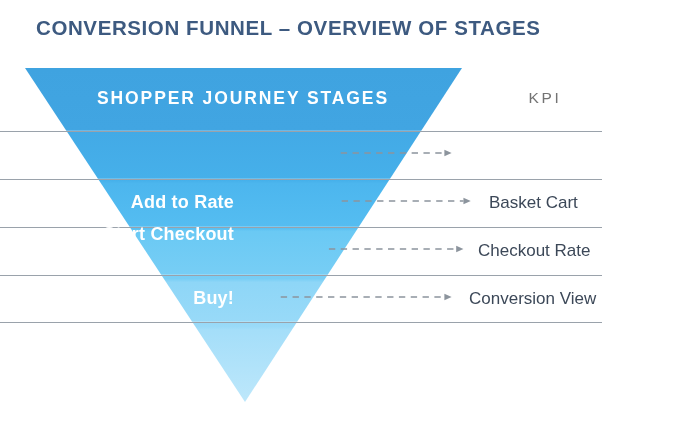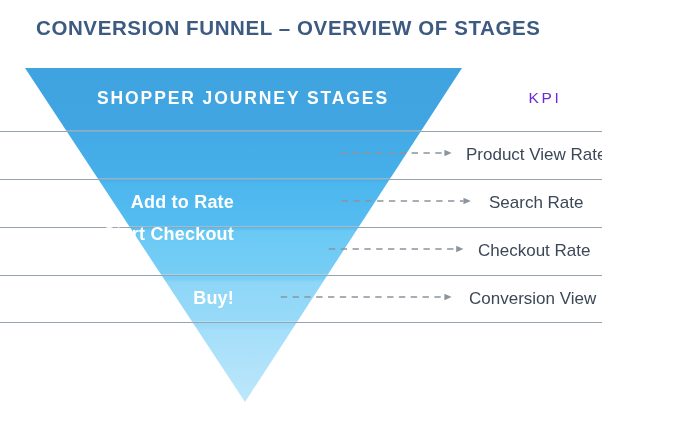--- a/index.html
+++ b/index.html
@@ -77,21 +77,21 @@
     letter-spacing: 1.9px;
     white-space: nowrap;
   }
 
   
   .kpi-header {
     position: absolute;
     left: 470px;
     width: 150px;
     text-align: center;
-    color: #6d28d9;
+    color: #737373;
     font-size: 15.5px;
     letter-spacing: 2.6px;
     font-weight: normal;
     white-space: nowrap;
   }
   .kpi-label {
     position: absolute;
     color: #3c4858;
     font-size: 17px;
     white-space: nowrap;
@@ -151,28 +151,27 @@
   <div class="sep-line" style="top:322px;"></div>
 
   <div class="stage-header" style="top:88px;padding-left:12px;">SHOPPER JOURNEY STAGES</div>
 
   <div class="kpi-header" style="top:89px;">KPI</div>
 
   <svg class="connector" style="left:335px; top:148px;" width="126" height="11" viewBox="0 0 126 11">
     <line x1="0" y1="5.5" x2="114" y2="5.5" stroke="#8c949d" stroke-width="1.6" stroke-dasharray="7,6"></line>
     <polygon points="114,2 122,5.5 114,9" fill="#8c949d"></polygon>
   </svg>
-  <div class="kpi-label" style="left:466px; top:145px;">Product View Rate</div>
 
   <div class="stage-label" style="top:192px; font-size:18px;">Add to Rate</div>
   <svg class="connector" style="left:335px; top:196px;" width="146" height="11" viewBox="0 0 146 11">
     <line x1="0" y1="5.5" x2="134" y2="5.5" stroke="#8c949d" stroke-width="1.6" stroke-dasharray="7,6"></line>
     <polygon points="134,2 142,5.5 134,9" fill="#8c949d"></polygon>
   </svg>
-  <div class="kpi-label" style="left:489px; top:193px;">Search Rate</div>
+  <div class="kpi-label" style="left:489px; top:193px;">Basket Cart</div>
 
   <div class="stage-label" style="top:224px; font-size:18px;">Start Checkout</div>
   <svg class="connector" style="left:322px; top:244px;" width="152" height="11" viewBox="0 0 152 11">
     <line x1="0" y1="5.5" x2="140" y2="5.5" stroke="#8c949d" stroke-width="1.6" stroke-dasharray="7,6"></line>
     <polygon points="140,2 148,5.5 140,9" fill="#8c949d"></polygon>
   </svg>
   <div class="kpi-label" style="left:478px; top:241px;">Checkout Rate</div>
 
   <div class="stage-label" style="top:288px; font-size:18px;">Buy!</div>
   <svg class="connector" style="left:272px; top:292px;" width="192" height="11" viewBox="0 0 192 11">

